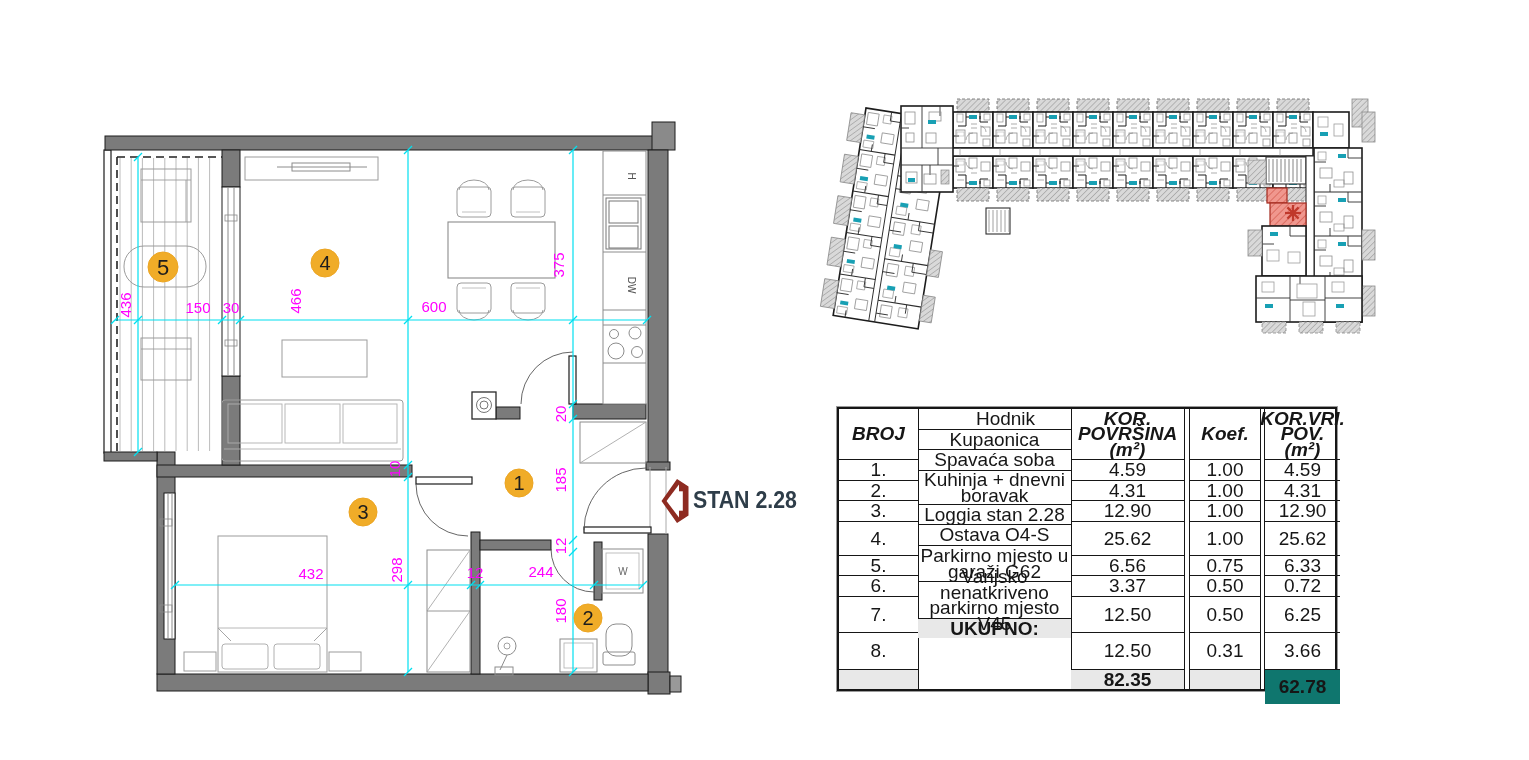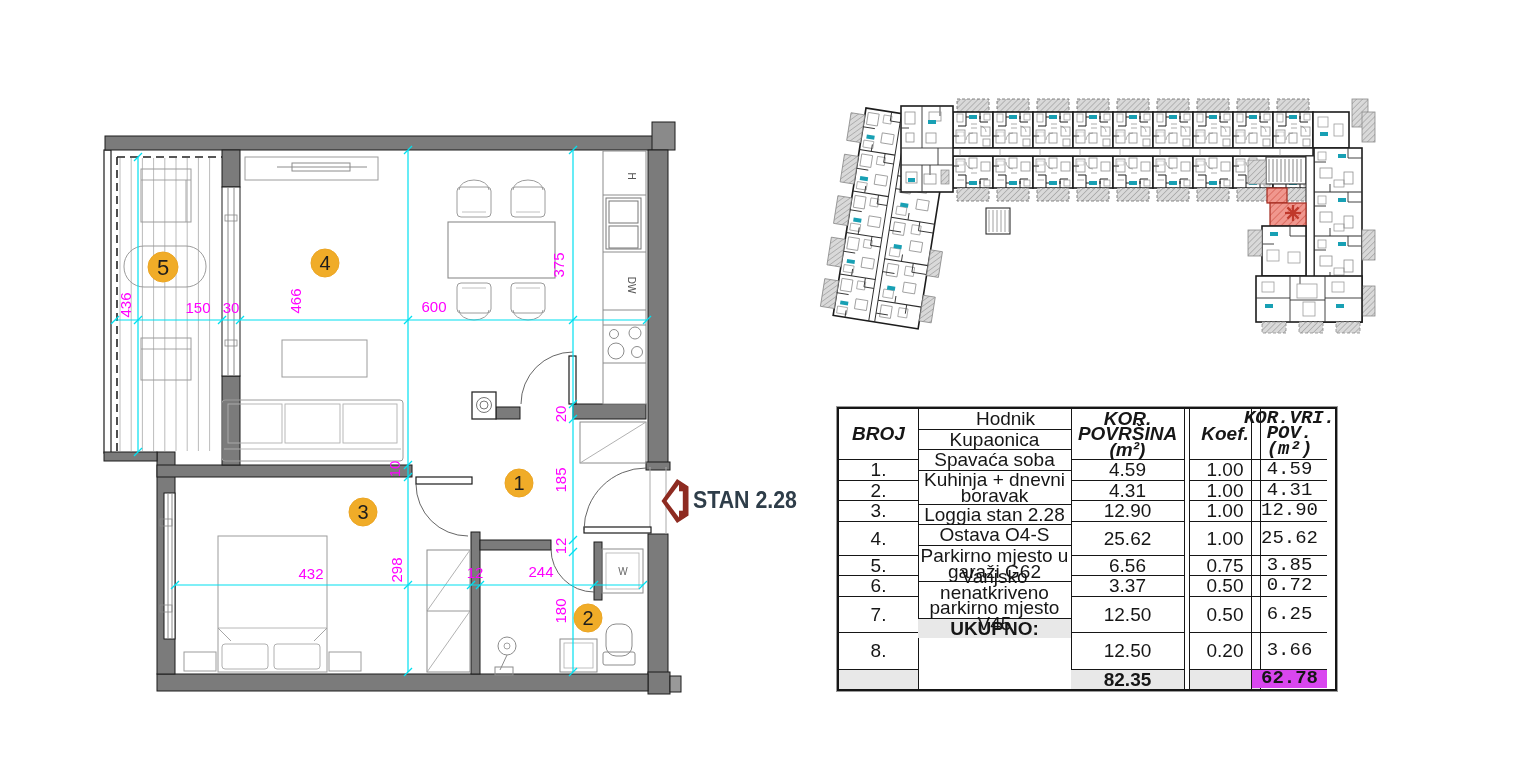--- a/index.html
+++ b/index.html
@@ -520,52 +520,52 @@
         <div class="cell" style="height:20px;border-bottom:1.5px solid #161616;">
           <span>0.75</span>
         </div>
         <div class="cell" style="height:21px;border-bottom:1.5px solid #161616;">
           <span>0.50</span>
         </div>
         <div class="cell" style="height:36px;border-bottom:1.5px solid #161616;">
           <span>0.50</span>
         </div>
         <div class="cell" style="height:37px;border-bottom:1.5px solid #161616;">
-          <span>0.20</span>
+          <span>0.31</span>
         </div>
         <div class="cell" style="height:19px;background:#e8e8e8;">
           <span></span>
         </div>
       </div>
-      <div class="tcol" style="left:412px;width:75px;border-left:1.5px solid #161616;font-family:Liberation Mono, monospace;">
+      <div class="tcol" style="left:425px;width:75px;border-left:1.5px solid #161616;">
         <div class="cell" style="height:51px;border-bottom:1.5px solid #161616;">
           <span><i><b>KOR.VRI.<br>POV. (m²)</b></i></span>
         </div>
         <div class="cell" style="height:21px;border-bottom:1.5px solid #161616;">
           <span>4.59</span>
         </div>
         <div class="cell" style="height:20px;border-bottom:1.5px solid #161616;">
           <span>4.31</span>
         </div>
         <div class="cell" style="height:21px;border-bottom:1.5px solid #161616;">
           <span>12.90</span>
         </div>
         <div class="cell" style="height:34px;border-bottom:1.5px solid #161616;">
           <span>25.62</span>
         </div>
         <div class="cell" style="height:20px;border-bottom:1.5px solid #161616;">
-          <span>3.85</span>
+          <span>6.33</span>
         </div>
         <div class="cell" style="height:21px;border-bottom:1.5px solid #161616;">
           <span>0.72</span>
         </div>
         <div class="cell" style="height:36px;border-bottom:1.5px solid #161616;">
           <span>6.25</span>
         </div>
         <div class="cell" style="height:37px;border-bottom:1.5px solid #161616;">
           <span>3.66</span>
         </div>
-        <div class="cell" style="height:18px;background:#d946ef;">
+        <div class="cell" style="height:34px;background:#0f766e;">
           <span><b>62.78</b></span>
         </div>
       </div>
 </div>
 </div>
 
 </body></html>

